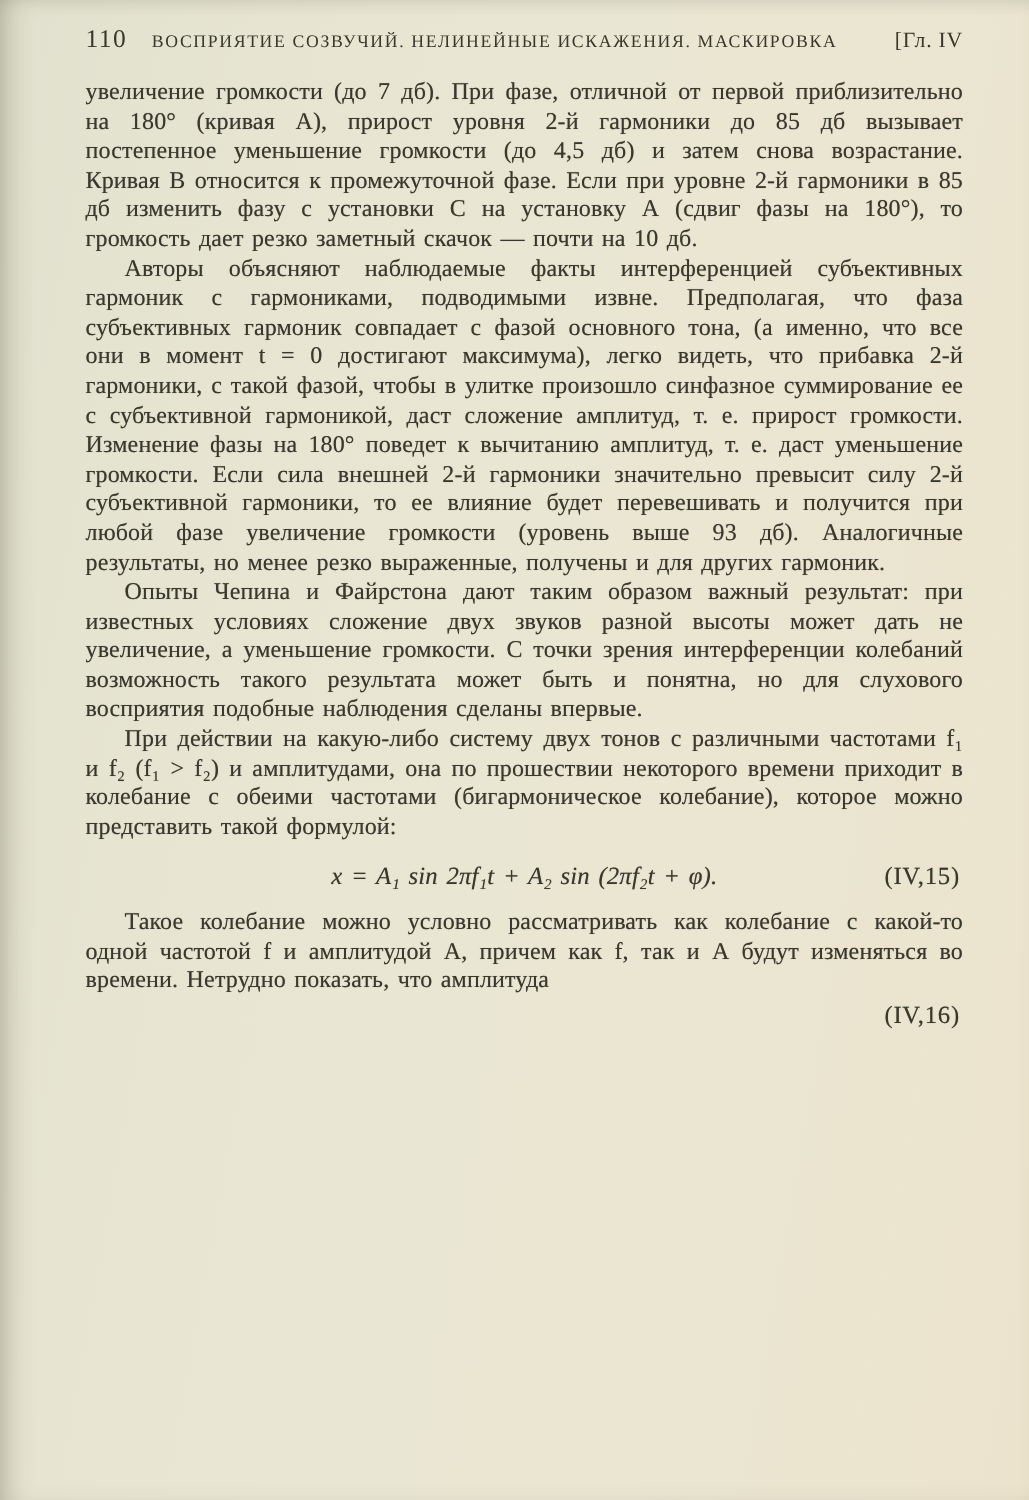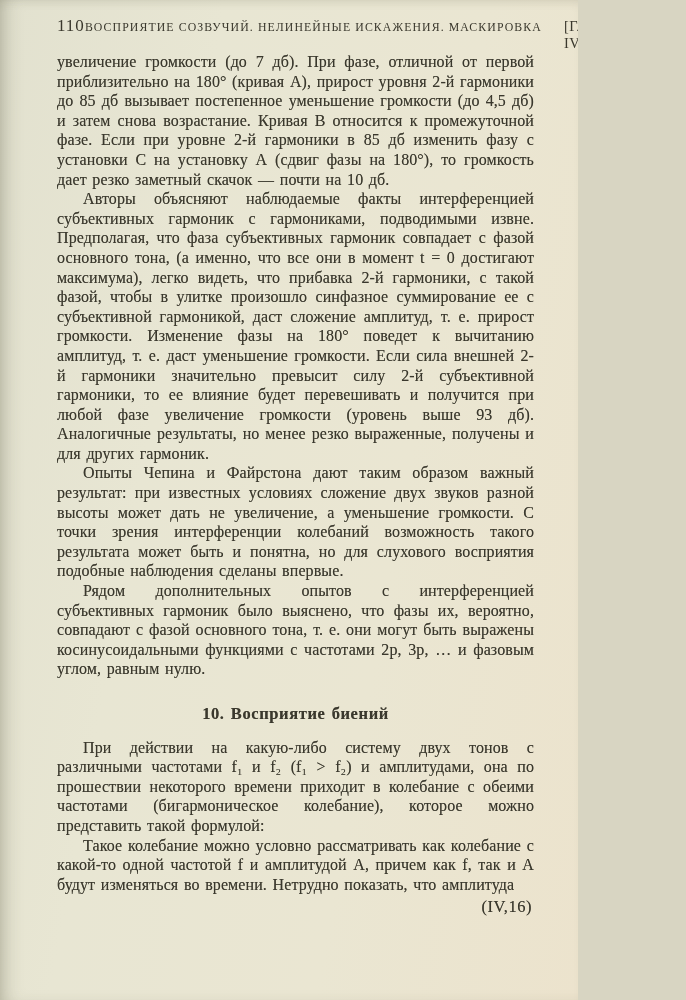--- a/index.html
+++ b/index.html
@@ -3,21 +3,21 @@
 <meta charset="utf-8">
 <style>
   html, body {
     margin: 0;
     padding: 0;
     background: #d8d5c2;
     font-family: "Liberation Serif", "DejaVu Serif", serif;
   }
   .page {
     position: relative;
-    width: 578px;
+    width: 686px;
     height: 1000px;
     overflow: hidden;
     background: linear-gradient(100deg, #e2e1cf 0%, #e8e6d3 30%, #eae6d2 65%, #ece3cd 100%);
     box-shadow: inset 14px 0 20px -12px rgba(70, 70, 45, 0.35),
                 inset 0 6px 14px -10px rgba(70, 70, 45, 0.25);
     color: #3a382d;
   }
   .page-header {
     position: absolute;
     top: 16px;
@@ -106,26 +106,28 @@
     <span class="page-num">110</span>
     <span class="running-title">ВОСПРИЯТИЕ СОЗВУЧИЙ. НЕЛИНЕЙНЫЕ ИСКАЖЕНИЯ. МАСКИРОВКА</span>
     <span class="chapter-ref">[Гл. IV</span>
   </div>
 
   <div class="page-body">
 
     <p class="noindent">увеличение громкости (до 7 дб). При фазе, отличной от первой приблизительно на 180° (кривая А), прирост уровня 2-й гармоники до 85 дб вызывает постепенное уменьшение громкости (до 4,5 дб) и затем снова возрастание. Кривая В относится к промежуточной фазе. Если при уровне 2-й гармоники в 85 дб изменить фазу с установки С на установку А (сдвиг фазы на 180°), то громкость дает резко заметный скачок — почти на 10 дб.</p>
     <p>Авторы объясняют наблюдаемые факты интерференцией субъективных гармоник с гармониками, подводимыми извне. Предполагая, что фаза субъективных гармоник совпадает с фазой основного тона, (а именно, что все они в момент t = 0 достигают максимума), легко видеть, что прибавка 2-й гармоники, с такой фазой, чтобы в улитке произошло синфазное суммирование ее с субъективной гармоникой, даст сложение амплитуд, т. е. прирост громкости. Изменение фазы на 180° поведет к вычитанию амплитуд, т. е. даст уменьшение громкости. Если сила внешней 2-й гармоники значительно превысит силу 2-й субъективной гармоники, то ее влияние будет перевешивать и получится при любой фазе увеличение громкости (уровень выше 93 дб). Аналогичные результаты, но менее резко выраженные, получены и для других гармоник.</p>
     <p>Опыты Чепина и Файрстона дают таким образом важный результат: при известных условиях сложение двух звуков разной высоты может дать не увеличение, а уменьшение громкости. С точки зрения интерференции колебаний возможность такого результата может быть и понятна, но для слухового восприятия подобные наблюдения сделаны впервые.</p>
-    <p>Рядом дополнительных опытов с интерференцией субъективных гармоник было выяснено, что фазы их, вероятно, совпадают с фазой основного тона, т. е. они могут быть выражены косинусоидальными функциями с частотами 2p, 3p, … и фазовым углом, равным нулю.</p>
 
-    <h2 class="section-heading">10. Восприятие биений</h2>
 
     <p>При действии на какую-либо систему двух тонов с различными частотами f₁ и f₂ (f₁ &gt; f₂) и амплитудами, она по прошествии некоторого времени приходит в колебание с обеими частотами (бигармоническое колебание), которое можно представить такой формулой:</p>
 
+    <div class="equation">
+      <span class="eq-body">x = A₁ sin 2πf₁t + A₂ sin (2πf₂t + φ).</span>
+      <span class="eq-label">(IV,15)</span>
+    </div>
 
     <p>Такое колебание можно условно рассматривать как колебание с какой-то одной частотой f и амплитудой А, причем как f, так и А будут изменяться во времени. Нетрудно показать, что амплитуда</p>
 
     <div class="equation">
       <span class="eq-label">(IV,16)</span>
     </div>
 
 
   </div>
 

